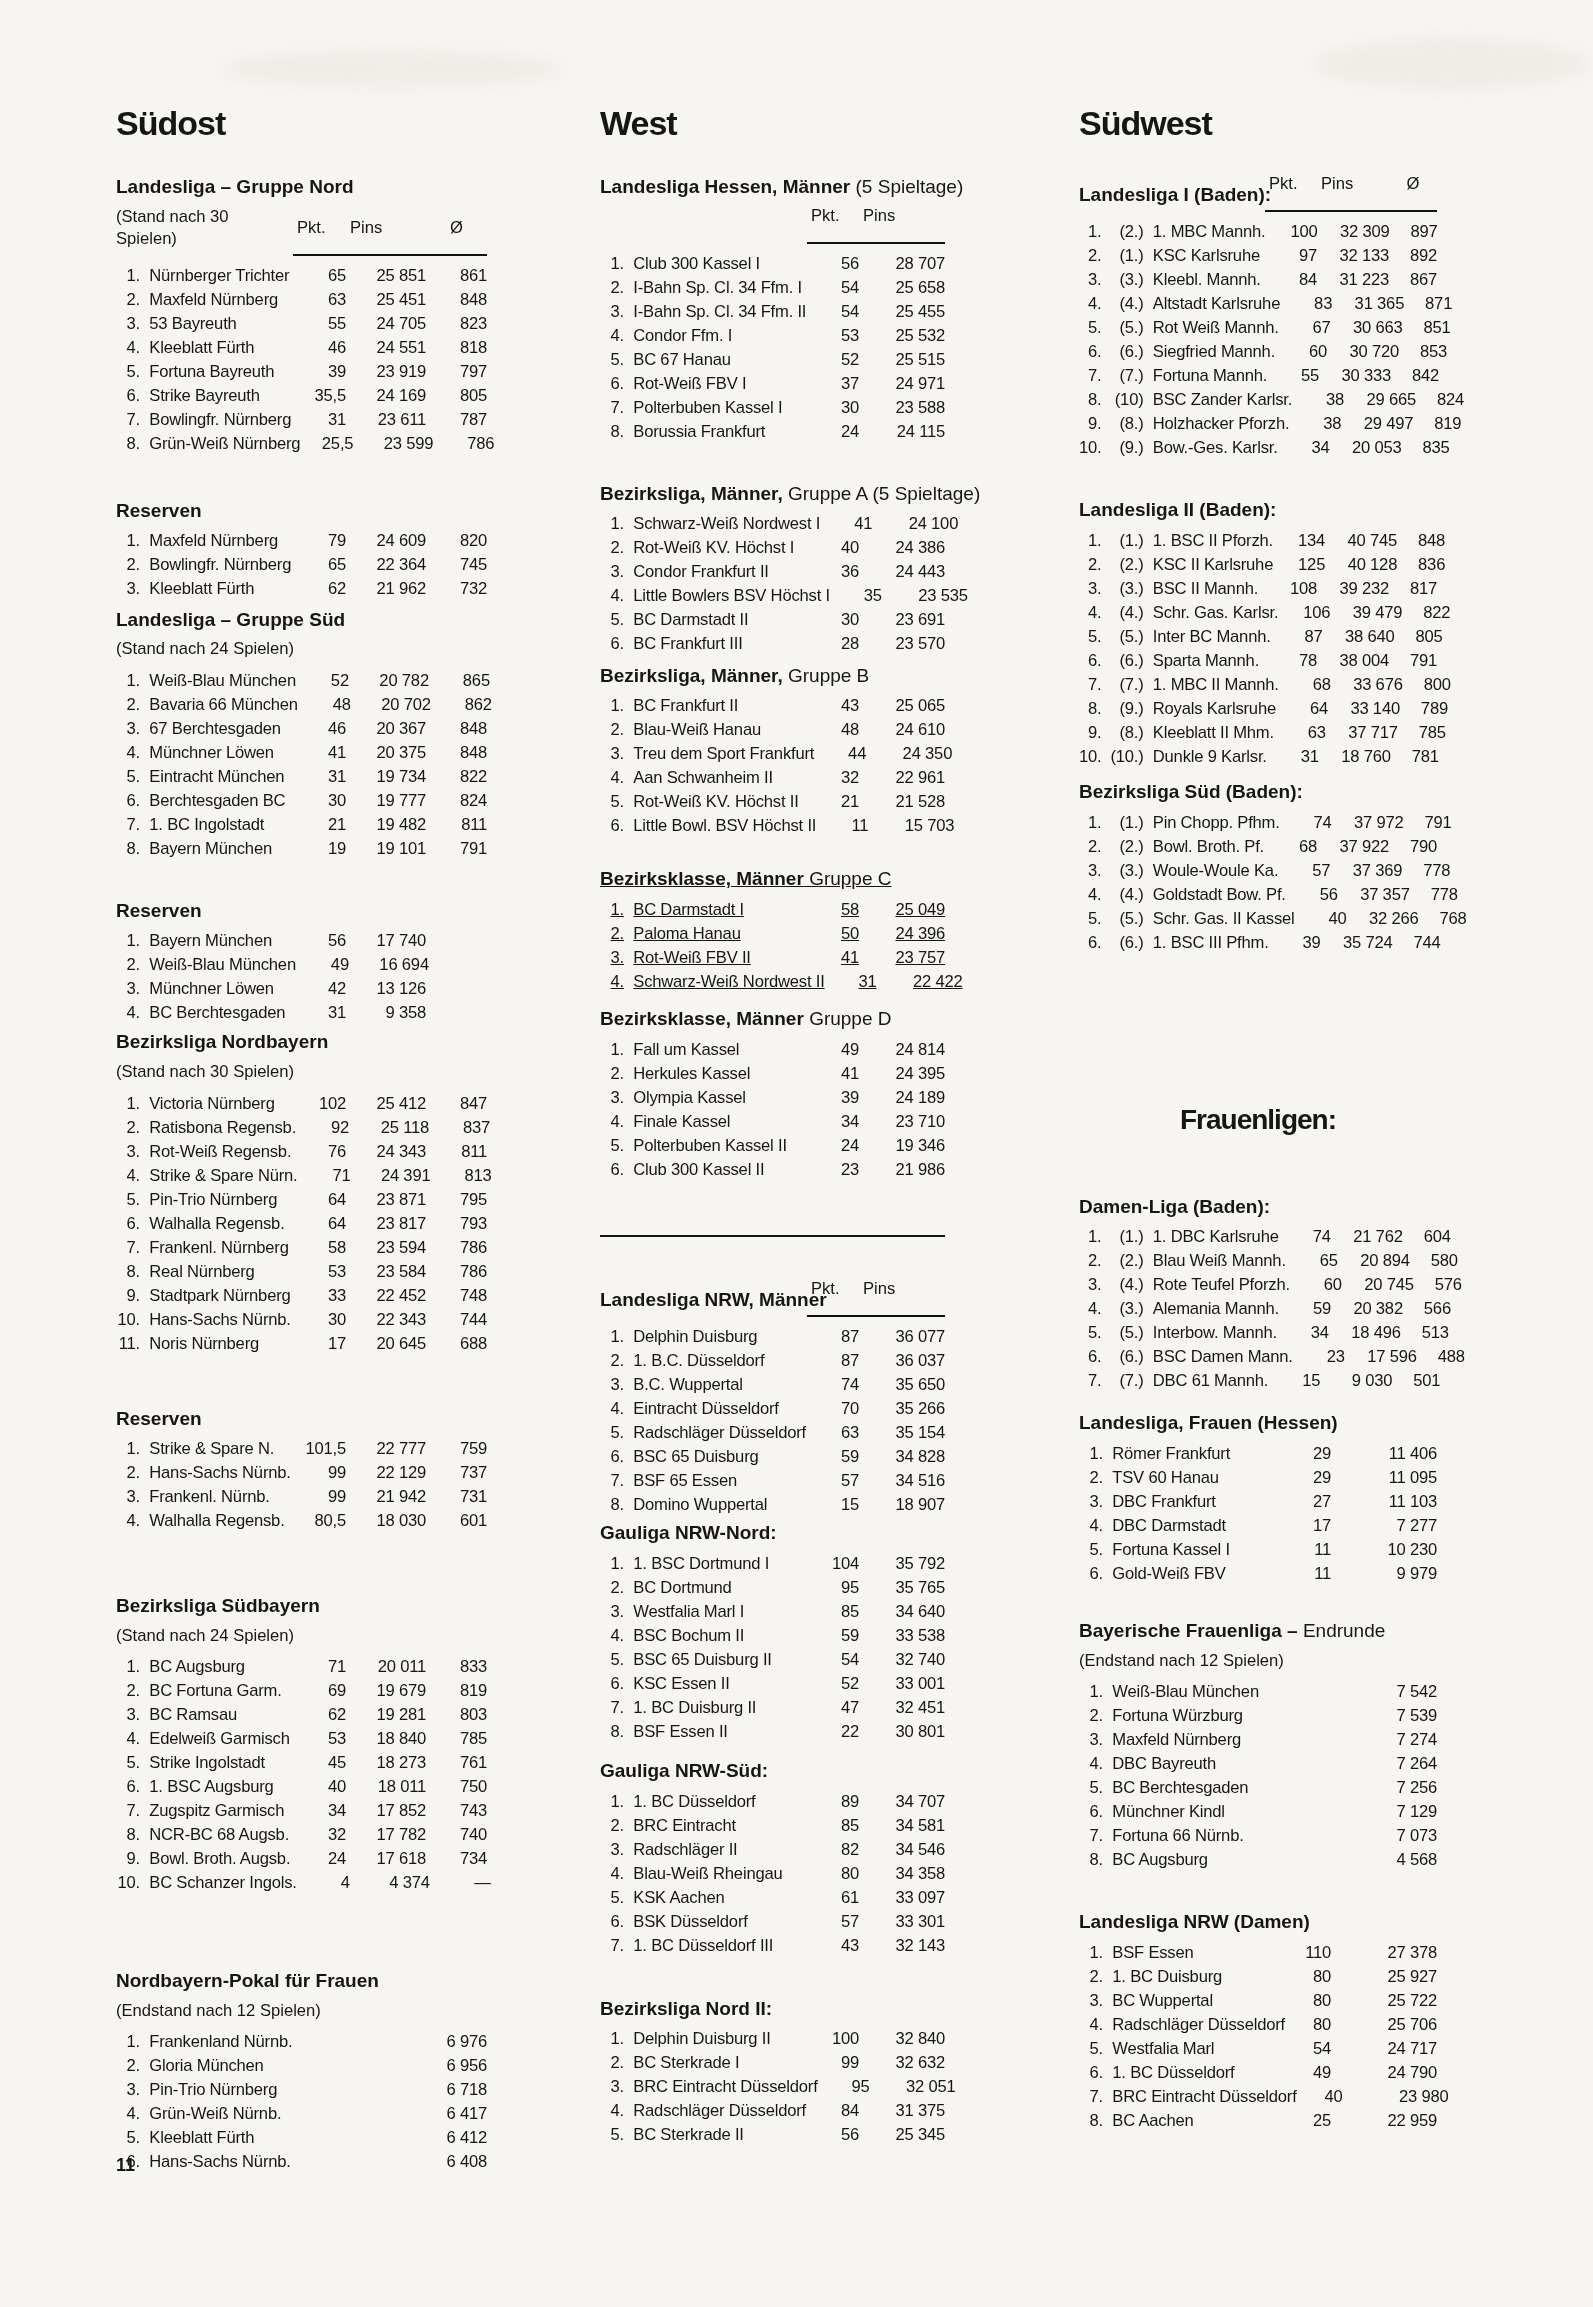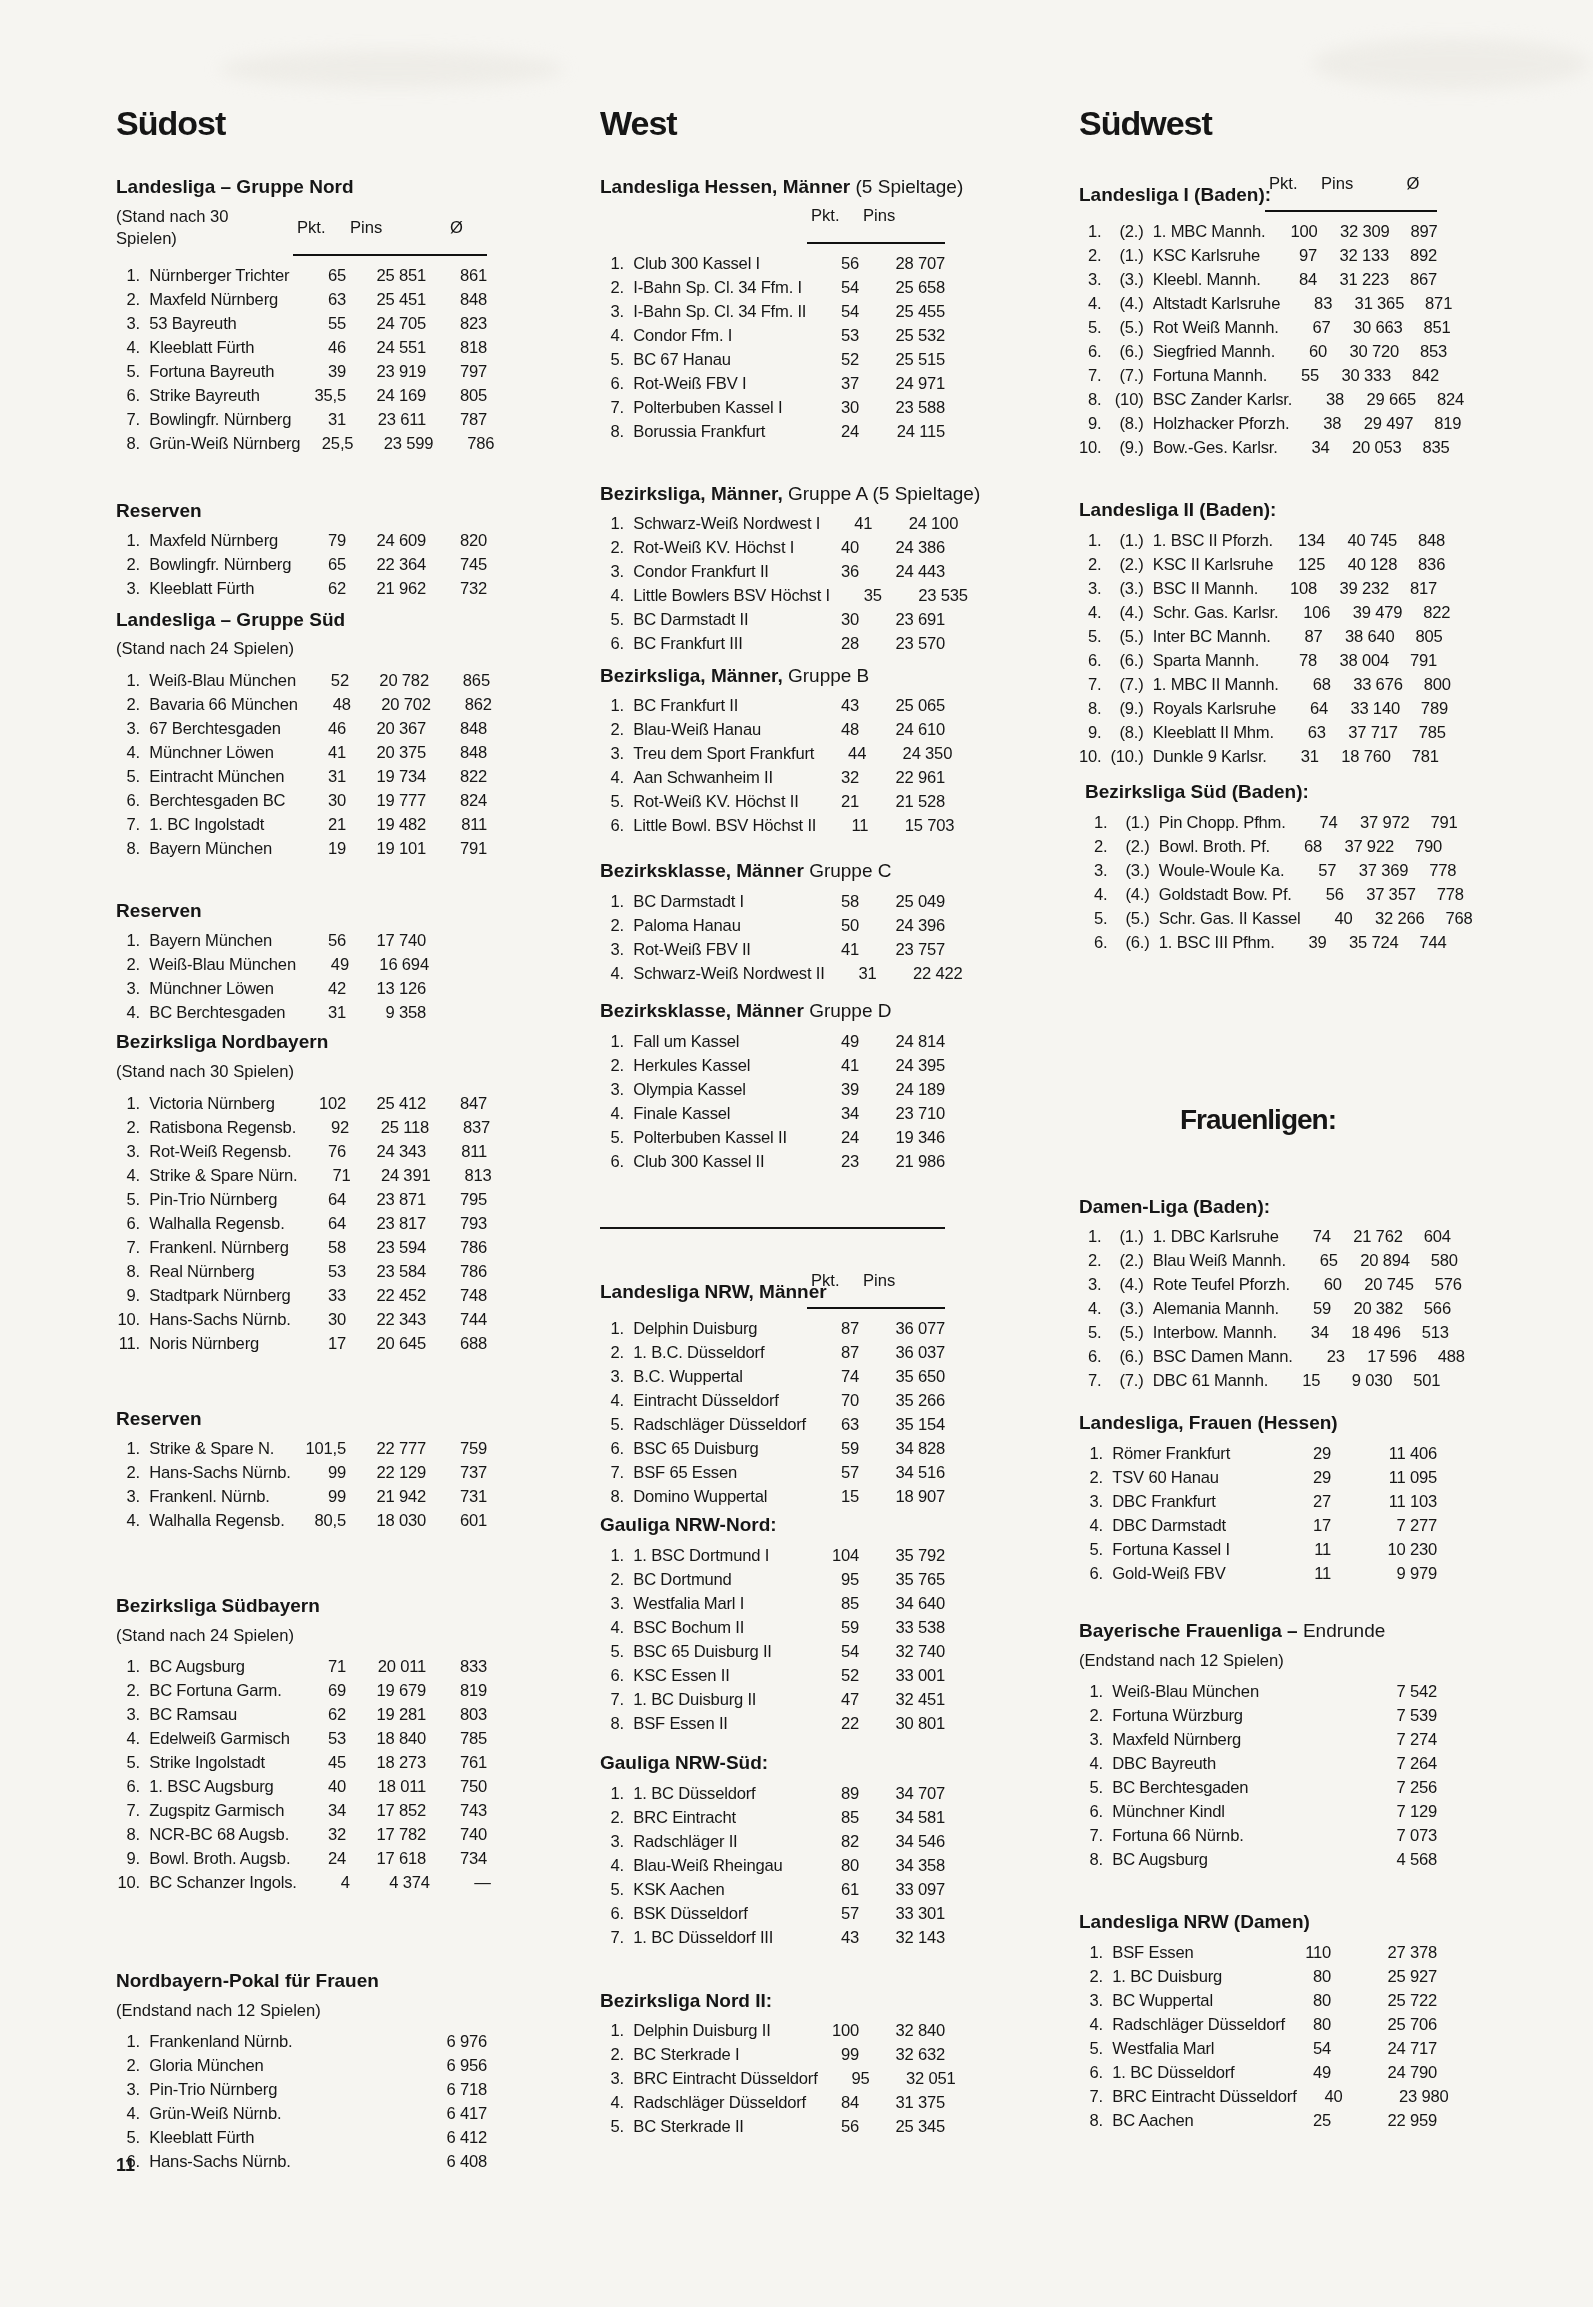--- a/index.html
+++ b/index.html
@@ -594,21 +594,21 @@
             <div class="num">21 528</div>
           </div>
           <div class="row t-b4">
             <div class="rank">6.</div>
             <div class="name">Little Bowl. BSV Höchst II</div>
             <div class="num">11</div>
             <div class="num">15 703</div>
           </div>
         </div>
       </section>
-      <section class="sec" style="margin-top: 20px;">
+      <section class="sec" style="margin-top: 28px; text-decoration: underline;">
         <h3 class="sec-title"><span class="tb">Bezirksklasse, Männer</span> <span class="tr2">Gruppe C</span></h3>
         <div class="tbl">
           <div class="row t-b4">
             <div class="rank">1.</div>
             <div class="name">BC Darmstadt I</div>
             <div class="num">58</div>
             <div class="num">25 049</div>
           </div>
           <div class="row t-b4">
             <div class="rank">2.</div>
@@ -1039,21 +1039,21 @@
           <div class="row t-d6">
             <div class="rank">10.</div>
             <div class="prev">(10.)</div>
             <div class="name">Dunkle 9 Karlsr.</div>
             <div class="num">31</div>
             <div class="num">18 760</div>
             <div class="num">781</div>
           </div>
         </div>
       </section>
-      <section class="sec" style="margin-top: 10.6px; margin-left: 6px;">
+      <section class="sec" style="margin-top: 10.6px;">
         <h3 class="sec-title"><span class="tb">Bezirksliga Süd (Baden):</span></h3>
         <div class="tbl">
           <div class="row t-d6">
             <div class="rank">1.</div>
             <div class="prev">(1.)</div>
             <div class="name">Pin Chopp. Pfhm.</div>
             <div class="num">74</div>
             <div class="num">37 972</div>
             <div class="num">791</div>
           </div>

